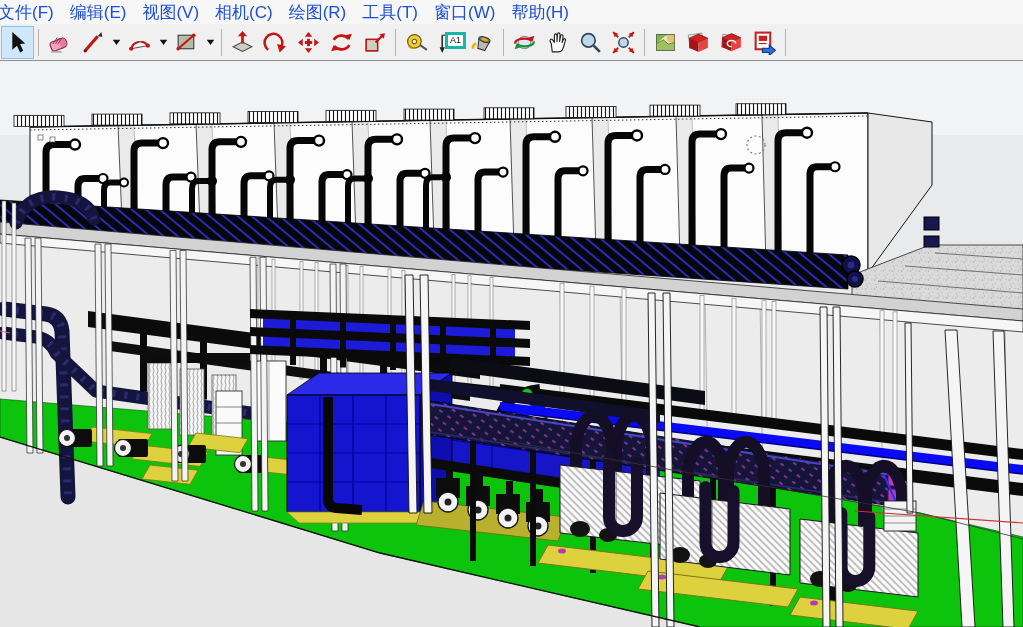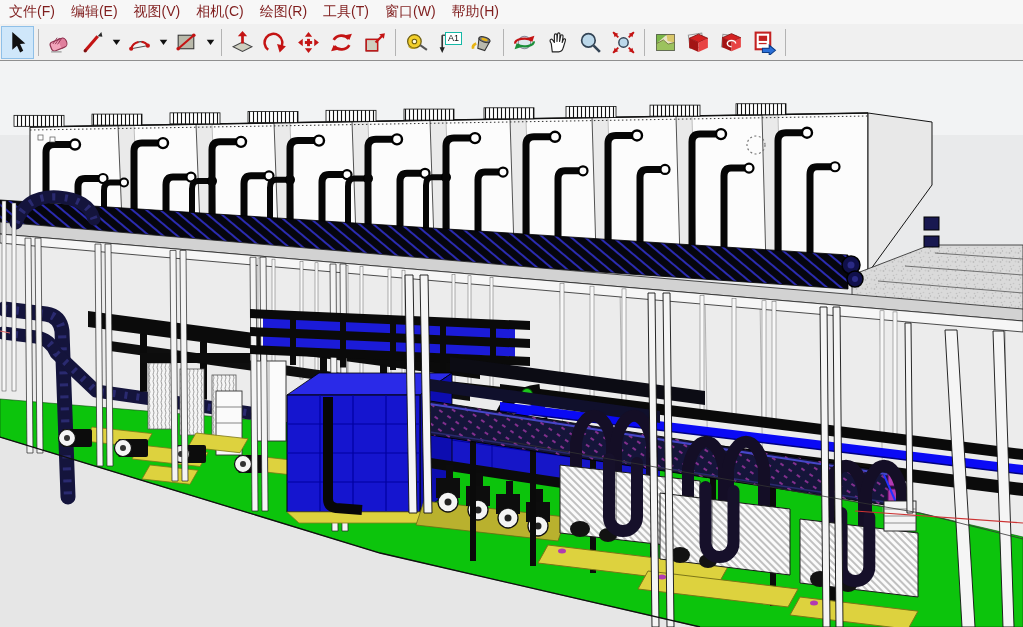--- a/index.html
+++ b/index.html
@@ -1,34 +1,34 @@
 <!DOCTYPE html>
 <html><head>
 <meta charset="utf-8">
 <style>
   html,body{margin:0;padding:0}
   body{width:1023px;height:627px;overflow:hidden;background:#f0f0f0;
        font-family:"Liberation Sans","DejaVu Sans",sans-serif;-webkit-font-smoothing:antialiased}
   
   .menubar{height:24px;background:#f7f7f7;display:flex;align-items:center;
-           font-size:14px;color:#7f1d1d;padding-left:11px}
+           font-size:17px;color:#1d4ed8;padding-left:0}
   .menu-item{padding:4px 10px 4px 6px;white-space:nowrap;cursor:default}
   .menu-item:first-child{padding-left:1px;margin-left:-3px}
   
   .toolbar{height:36px;background:#f0f0f0;border-bottom:1px solid #8f8f8f;
            display:flex;align-items:center;padding-left:1px}
   .tbtn{width:31px;height:31px;display:flex;align-items:center;justify-content:center;
         border:1px solid transparent;flex:none}
   .tbtn.active{background:#cfe7fa;border:1px solid #8fc0e8}
   .dd{width:14px;height:31px;display:flex;align-items:center;justify-content:center;flex:none}
   .sep{width:1px;height:27px;background:#b3b3b3;margin:0 4px;flex:none}
   .tbi{width:25px;height:25px;display:block}
   .texticon{position:relative;width:25px;height:25px}
   .texticon .a1{position:absolute;left:8px;top:2px;font-size:9px;line-height:11px;
-                border:1px solid #14b8a6;background:#fff;padding:0 2px;color:#111}
+                border:3px solid #14b8a6;background:#fff;padding:0 2px;color:#111}
   
   .viewport{position:relative;width:1023px;height:566px;background:#f1f2f3;overflow:hidden}
   .viewport svg{display:block}
 </style>
 </head>
 <body>
 
 <div class="menubar">
   <span class="menu-item">文件(F)</span>
   <span class="menu-item">编辑(E)</span>

